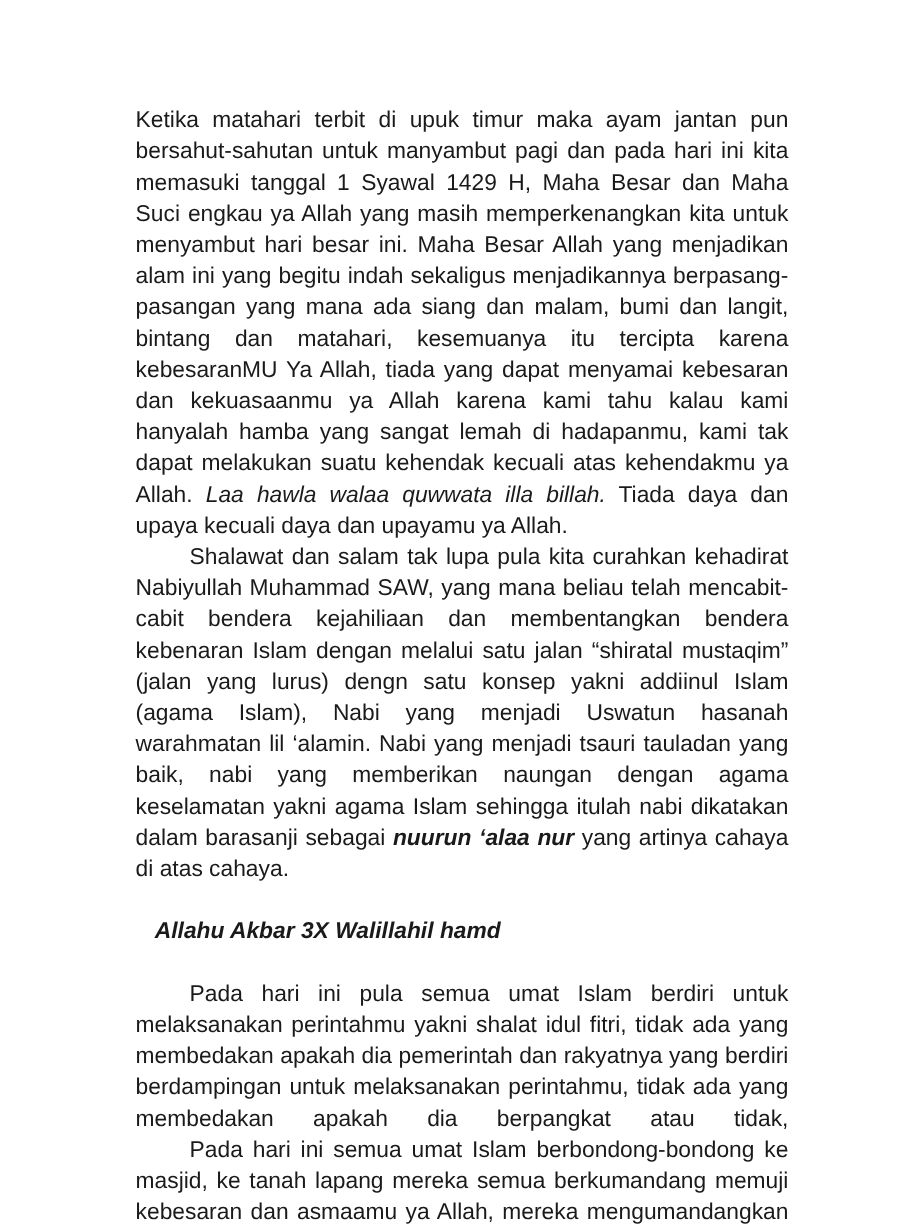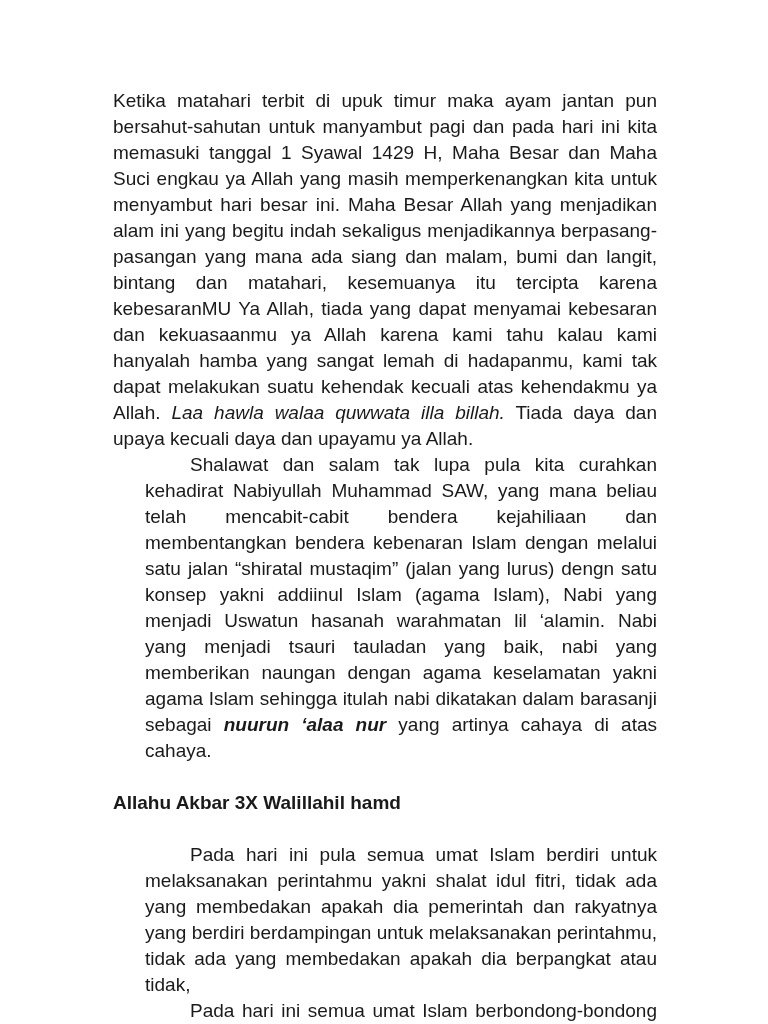--- a/index.html
+++ b/index.html
@@ -22,25 +22,25 @@
       font-size: 19px;
       line-height: 26px;
       color: #1a1a1a;
       text-align: justify;
     }
     .para {
       margin: 0;
     }
     .para.indent {
       text-indent: 45px;
-      margin-left: 32px;
     }
     .heading {
-      margin: 26px 0 26px 0;
+      margin: 26px 0 26px 16px;
       font-weight: bold;
+      font-style: italic;
     }
     .ital { font-style: italic; }
     .bi { font-weight: bold; font-style: italic; }
     .para.last {
       text-align-last: justify;
     }
   </style>
 </head>
 <body>
 

